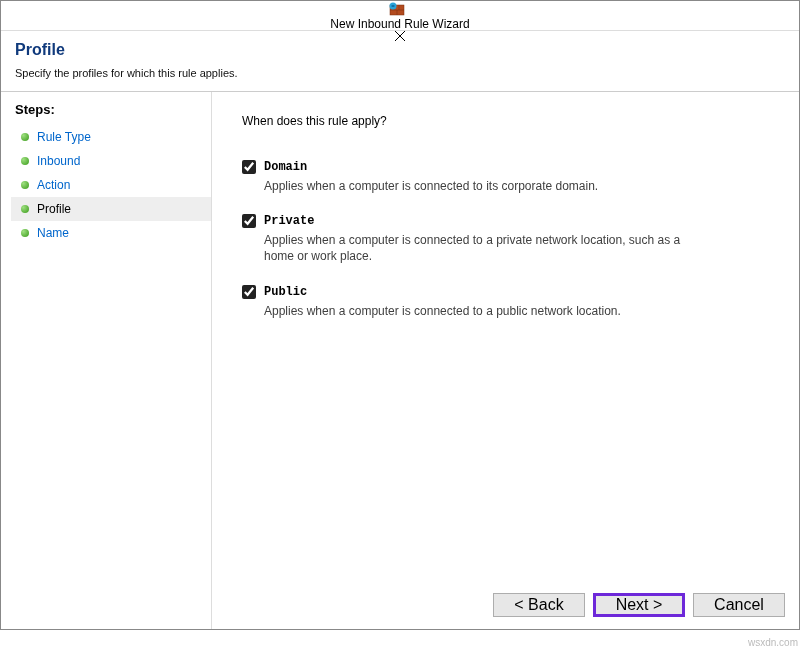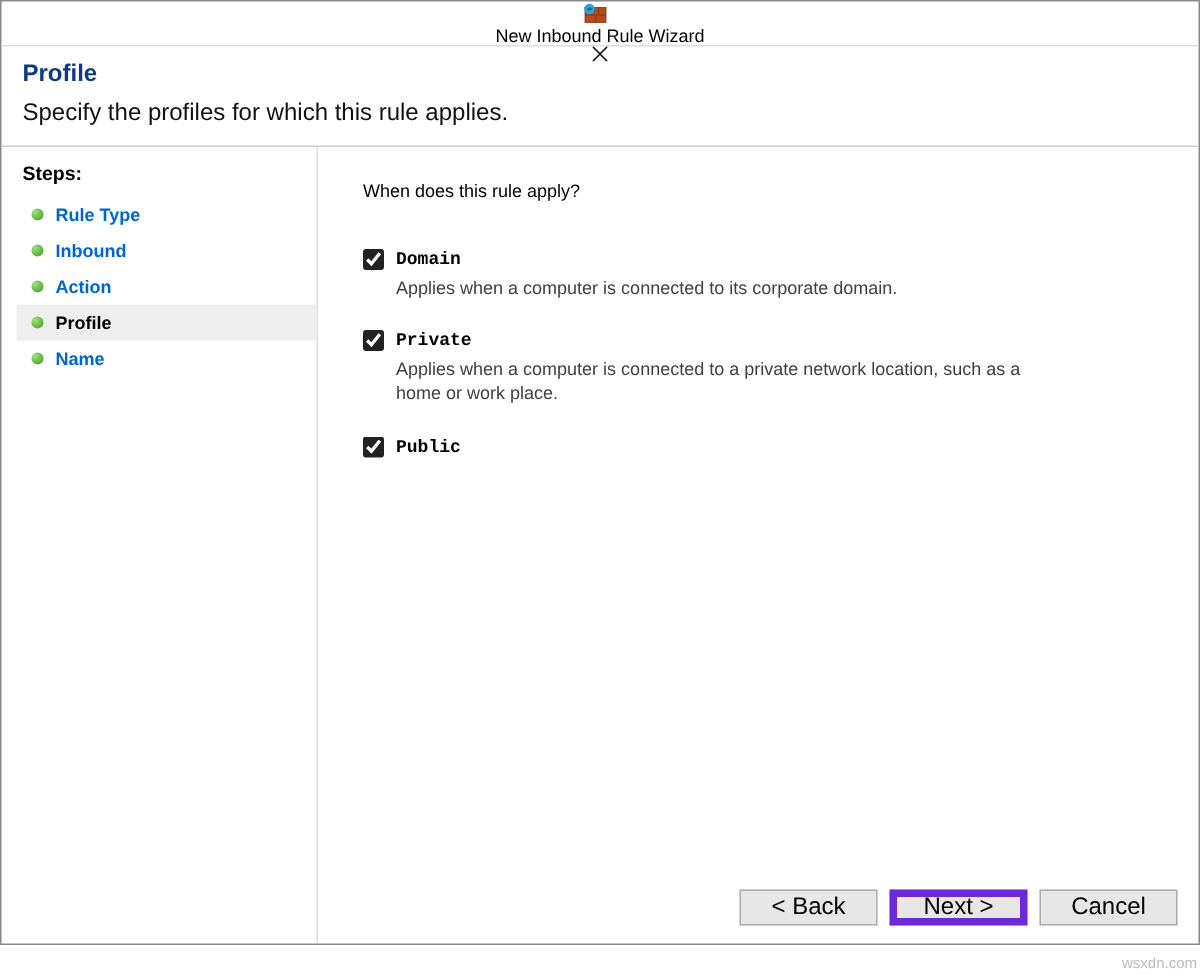--- a/index.html
+++ b/index.html
@@ -4,40 +4,40 @@
 <style>
   * { box-sizing: border-box; }
   html, body { margin: 0; padding: 0; font-family: "Segoe UI", Tahoma, sans-serif; font-size: 12px; color: #000; background: #fff; }
   .window { width: 800px; height: 630px; border: 1px solid #888; display: flex; flex-direction: column; position: relative; }
   .titlebar { height: 30px; display: flex; align-items: center; padding: 0 8px; border-bottom: 1px solid #ddd; flex-direction: column; }
   .titlebar .icon { width: 16px; height: 16px; margin-right: 6px; display: inline-block; }
   .titlebar .title { flex: 1; font-size: 12px; }
   .titlebar .close { width: 40px; height: 28px; display: flex; align-items: center; justify-content: center; cursor: pointer; }
   .header { padding: 10px 14px 12px 14px; }
   .header h1 { font-size: 16px; font-weight: bold; margin: 0 0 8px 0; color: #103a7c; font-family: Tahoma, sans-serif; }
-  .header .sub { font-size: 16px; color: #111; }
+  .header .sub { font-size: 11px; color: #111; }
   .divider { height: 1px; background: #ccc; margin: 0; width: 100%; }
   .body { flex: 1; display: flex; overflow: hidden; }
   .sidebar { width: 210px; padding: 6px 0 0 10px; }
   .sidebar h2 { font-size: 13px; font-weight: bold; margin: 4px 0 8px 4px; font-family: Tahoma, sans-serif; }
   .step { display: flex; align-items: center; padding: 5px 4px 5px 10px; cursor: pointer; }
   .step.active { background: #eee; }
   .step .bullet { width: 8px; height: 8px; border-radius: 50%; background: radial-gradient(circle at 30% 30%, #9ee080, #3a9a1a); margin-right: 8px; flex-shrink: 0; }
-  .step .label { color: #0066cc; font-size: 12px; font-weight: bold; }
+  .step .label { color: #0066cc; font-size: 12px; }
   .step.active .label { color: #000; }
   .content { flex: 1; padding: 22px 30px 0 30px; position: relative; border-left: 1px solid #ddd; }
   .content .prompt { font-size: 12px; margin-bottom: 32px; }
   .opt { margin-bottom: 20px; max-width: 470px; }
   .opt .row1 { display: flex; align-items: center; }
   .opt input[type=checkbox] { width: 14px; height: 14px; margin: 0 8px 0 0; accent-color: #222; }
   .opt .name { font-weight: bold; font-size: 12px; font-family: Liberation Mono, monospace; }
   .opt .desc { margin: 4px 0 0 22px; font-size: 12px; color: #404040; line-height: 1.35; }
   .footer { position: absolute; bottom: 12px; right: 14px; display: flex; gap: 8px; }
   .btn { min-width: 92px; height: 24px; font-size: 16px; border: 1px solid #adadad; background: #e7e7e7; display: inline-flex; align-items: center; justify-content: center; cursor: pointer; padding: 0 8px; }
-  .btn.primary { border: 5px solid #6d28d9; }
+  .btn.primary { border: 3px solid #6d28d9; }
   .watermark { position: absolute; bottom: 2px; right: 2px; font-size: 10px; color: #bbb; }
 </style>
 </head>
 <body>
 
 <div class="window">
 
   <div class="titlebar">
     <span class="icon">
       <svg viewBox="0 0 16 16" width="16" height="16">
@@ -110,20 +110,21 @@
           <span class="name">Private</span>
         </label>
         <div class="desc">Applies when a computer is connected to a private network location, such as a home or work place.</div>
       </div>
 
       <div class="opt">
         <label class="row1">
           <input type="checkbox" checked="" style="">
           <span class="name">Public</span>
         </label>
+        <div class="desc">Applies when a computer is connected to a public network location.</div>
       </div>
 
       <div class="footer">
         <button class="btn">&lt; Back</button>
         <button class="btn primary">Next &gt;</button>
         <button class="btn">Cancel</button>
       </div>
     </div>
 
   </div>

